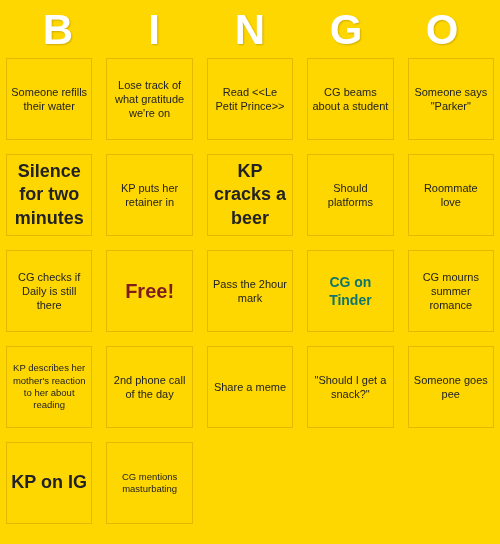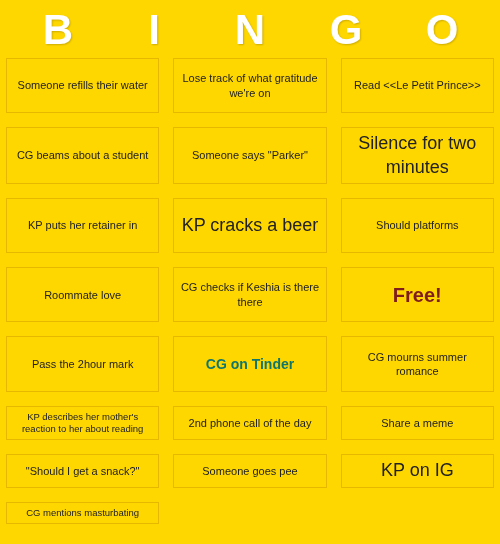--- a/index.html
+++ b/index.html
@@ -24,21 +24,21 @@
     .bingo-letter {
       font-size: 42px;
       font-weight: bold;
       color: white;
       text-shadow: 1px 1px 2px rgba(0,0,0,0.2);
       width: 80px;
       text-align: center;
     }
     .bingo-grid {
       display: grid;
-      grid-template-columns: repeat(3, 1fr);
+      grid-template-columns: repeat(5, 1fr);
       grid-template-rows: repeat(5, 1fr);
       width: 492px;
       height: 470px;
       gap: 14px;
       padding: 2px;
     }
     .bingo-cell {
       background: #FFD700;
       border: 1.5px solid #e6b800;
       display: flex;
@@ -51,21 +51,21 @@
       line-height: 1.3;
       cursor: pointer;
     }
     .bingo-cell.free {
       font-size: 20px;
       font-weight: bold;
       color: #7f1d1d;
     }
     .bingo-cell.large-text {
       font-size: 18px;
-      font-weight: normal;
+      font-weight: bold;
       color: #222;
     }
     .bingo-cell.highlight {
       color: #0f766e;
       font-size: 14px;
       font-weight: bold;
     }
     .bingo-cell.small-text {
       font-size: 9.5px;
     }
@@ -85,21 +85,21 @@
 <div class="bingo-cell">Someone refills their water</div>
     <div class="bingo-cell">Lose track of what gratitude we're on</div>
     <div class="bingo-cell">Read &lt;&lt;Le Petit Prince&gt;&gt;</div>
     <div class="bingo-cell">CG beams about a student</div>
     <div class="bingo-cell">Someone says "Parker"</div>
     <div class="bingo-cell large-text">Silence for two minutes</div>
     <div class="bingo-cell">KP puts her retainer in</div>
     <div class="bingo-cell large-text">KP cracks a beer</div>
     <div class="bingo-cell">Should platforms</div>
     <div class="bingo-cell">Roommate love</div>
-    <div class="bingo-cell">CG checks if Keshia is there there</div>
+    <div class="bingo-cell">CG checks if Daily is still there</div>
     <div class="bingo-cell free">Free!</div>
     <div class="bingo-cell">Pass the 2hour mark</div>
     <div class="bingo-cell highlight">CG on Tinder</div>
     <div class="bingo-cell">CG mourns summer romance</div>
     <div class="bingo-cell small-text">KP describes her mother's reaction to her about reading</div>
     <div class="bingo-cell">2nd phone call of the day</div>
     <div class="bingo-cell">Share a meme</div>
     <div class="bingo-cell">"Should I get a snack?"</div>
     <div class="bingo-cell">Someone goes pee</div>
     <div class="bingo-cell large-text">KP on IG</div>

